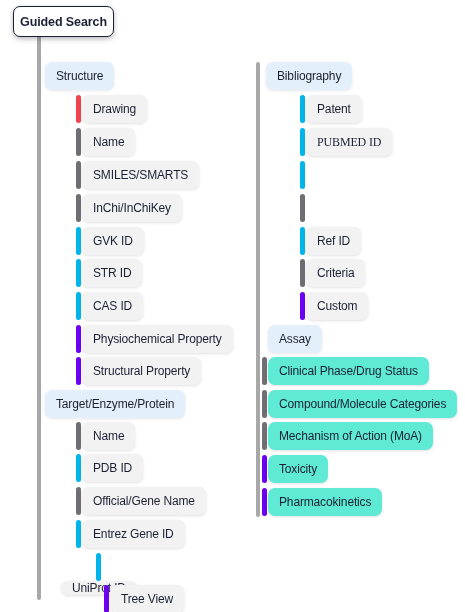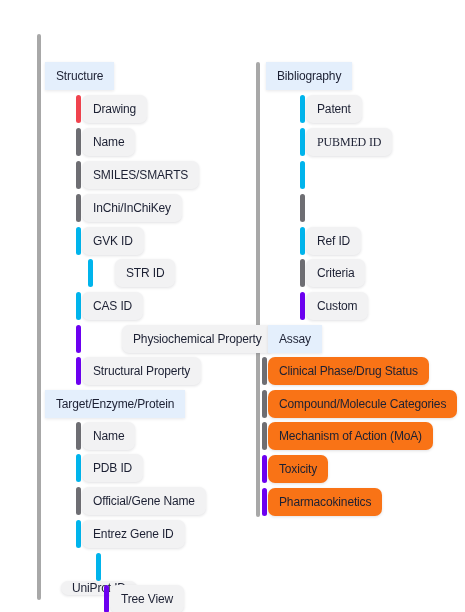--- a/index.html
+++ b/index.html
@@ -54,21 +54,21 @@
     border-radius: 2px;
   }
   .trunk.left  { left: 37px;  top: 34px; height: 566px; }
   .trunk.right { left: 256px; top: 62px; height: 455px; }
 
   
   .group-chip {
     position: absolute;
     height: 28px;
     background: #e4effc;
-    border-radius: 0;
+    border-radius: 7px;
     display: flex;
     align-items: center;
     padding: 0 11px;
     box-sizing: border-box;
     box-shadow: 0 1px 3px rgba(20,24,40,0.10);
     white-space: nowrap;
   }
   .group-chip span {
     font-size: 12px;
     color: #1c2033;
@@ -93,35 +93,38 @@
     height: 28px;
     background: #f2f2f3;
     border-radius: 7px;
     display: flex;
     align-items: center;
     padding: 0 11px;
     margin-left: 1px;
     box-sizing: border-box;
     box-shadow: 0 1px 3px rgba(20,24,40,0.13);
   }
-  .leaf.tinted .chip { background: #f97316; }
+  .leaf.tinted .chip { background: #5eead4; }
   .leaf .chip span {
     font-size: 12px;
     color: #1c2033;
     letter-spacing: -0.15px;
   }
 </style>
 </head>
 <body>
 
 <div id="canvas">
 
   <div class="trunk left"></div>
   <div class="trunk right"></div>
 
+  <div class="root-node">
+    <span>Guided Search</span>
+  </div>
 
   <div id="nodes">
       <div class="group-chip" style="left: 45px; top: 62px;">
         <span>Structure</span>
       </div>
       <div class="leaf" style="left: 76px; top: 95px;">
         <div class="bar" style="background: rgb(240, 67, 78);"></div>
         <div class="chip">
           <span>Drawing</span>
         </div>
@@ -143,33 +146,33 @@
         <div class="chip">
           <span>InChi/InChiKey</span>
         </div>
       </div>
       <div class="leaf" style="left: 76px; top: 227px;">
         <div class="bar" style="background: rgb(0, 180, 236);"></div>
         <div class="chip">
           <span>GVK ID</span>
         </div>
       </div>
-      <div class="leaf" style="left: 88px; top: 259px; gap: 21px;">
+      <div class="leaf" style="left: 76px; top: 259px;">
         <div class="bar" style="background: rgb(0, 180, 236);"></div>
         <div class="chip">
           <span>STR ID</span>
         </div>
       </div>
       <div class="leaf" style="left: 76px; top: 292px;">
         <div class="bar" style="background: rgb(0, 180, 236);"></div>
         <div class="chip">
           <span>CAS ID</span>
         </div>
       </div>
-      <div class="leaf" style="left: 76px; top: 325px; gap: 40px;">
+      <div class="leaf" style="left: 76px; top: 325px;">
         <div class="bar" style="background: rgb(108, 0, 240);"></div>
         <div class="chip">
           <span>Physiochemical Property</span>
         </div>
       </div>
       <div class="leaf" style="left: 76px; top: 357px;">
         <div class="bar" style="background: rgb(108, 0, 240);"></div>
         <div class="chip">
           <span>Structural Property</span>
         </div>

